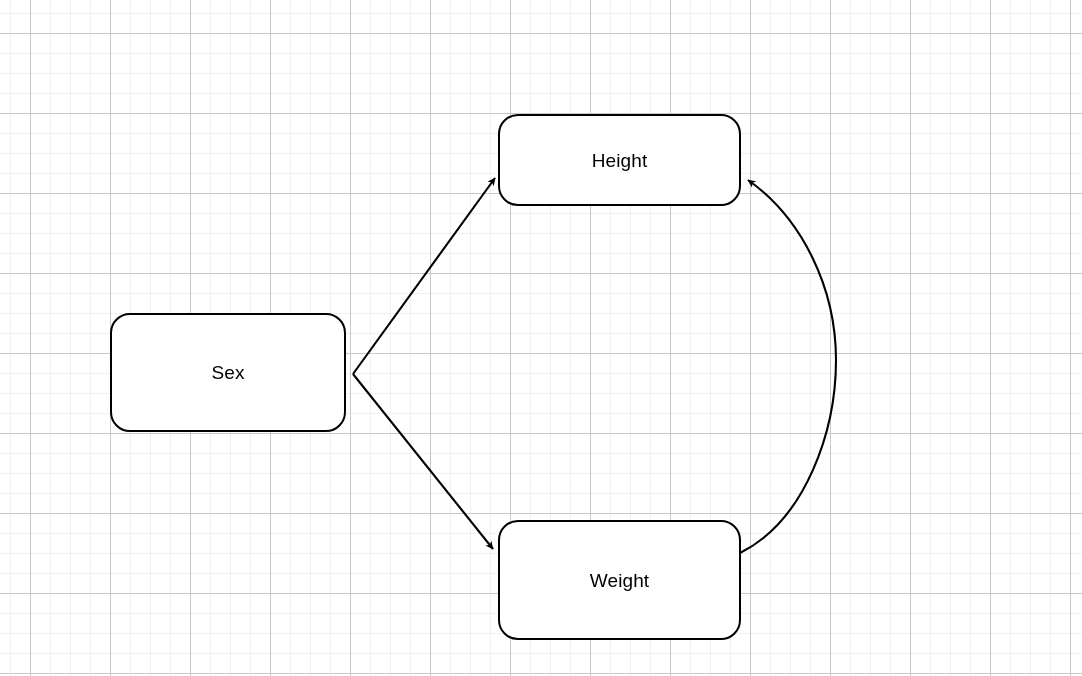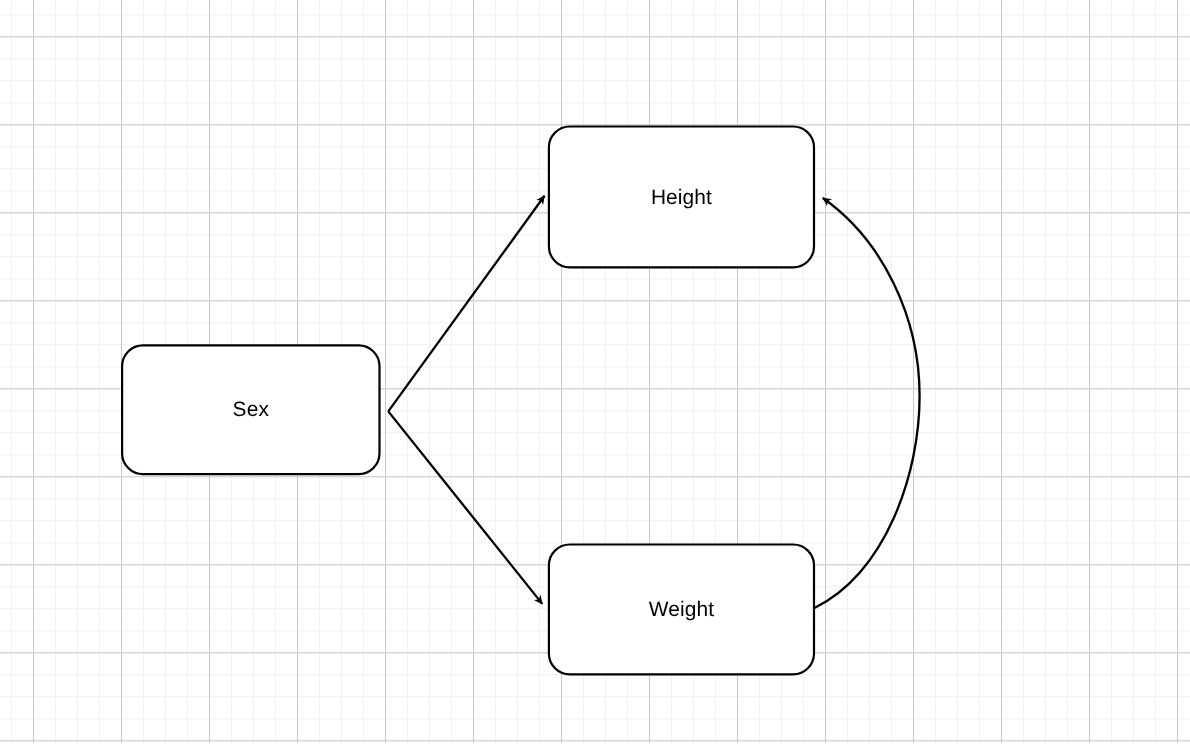--- a/index.html
+++ b/index.html
@@ -65,21 +65,21 @@
 
     <path d="M 353 374 L 493 549" fill="none" stroke="#000000" stroke-width="2.1" marker-end="url(#arrow)"></path>
 
     <path d="M 740 553 C 806 520, 836 430, 836 360 C 836 288, 802 218, 748 180" fill="none" stroke="#000000" stroke-width="2.1" marker-end="url(#arrow)"></path>
   </svg>
 
   <div class="node" id="node-sex" style="left:110px; top:313px; width:236px; height:119px;">
     <span class="node-label">Sex</span>
   </div>
 
-  <div class="node" id="node-height" style="left:498px; top:114px; width:243px; height:130px;">
+  <div class="node" id="node-height" style="left:498px; top:114px; width:243px; height:92px;">
     <span class="node-label">Height</span>
   </div>
 
-  <div class="node" id="node-weight" style="left:498px; top:494px; width:243px; height:120px;align-items:center;">
+  <div class="node" id="node-weight" style="left:498px; top:520px; width:243px; height:120px;align-items:center;">
     <span class="node-label">Weight</span>
   </div>
 
 </div>
 
 </body></html>

